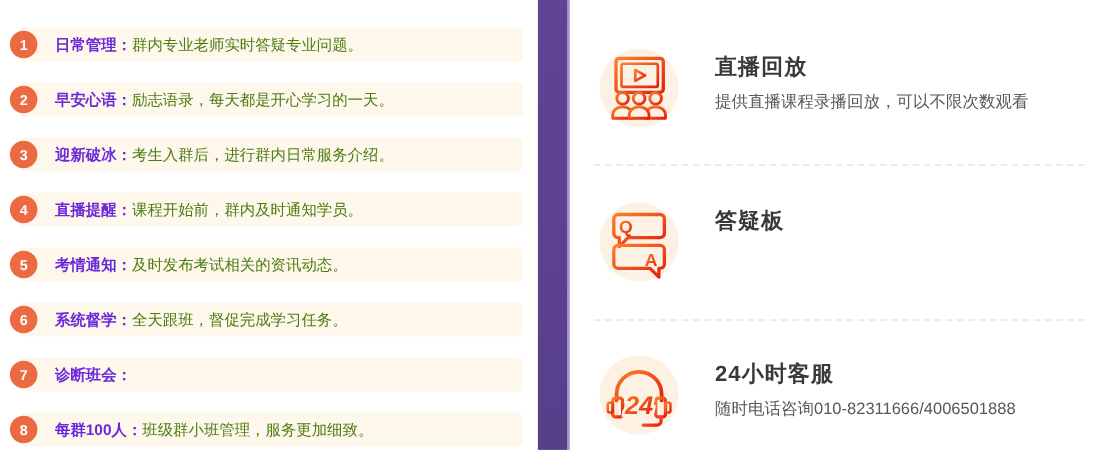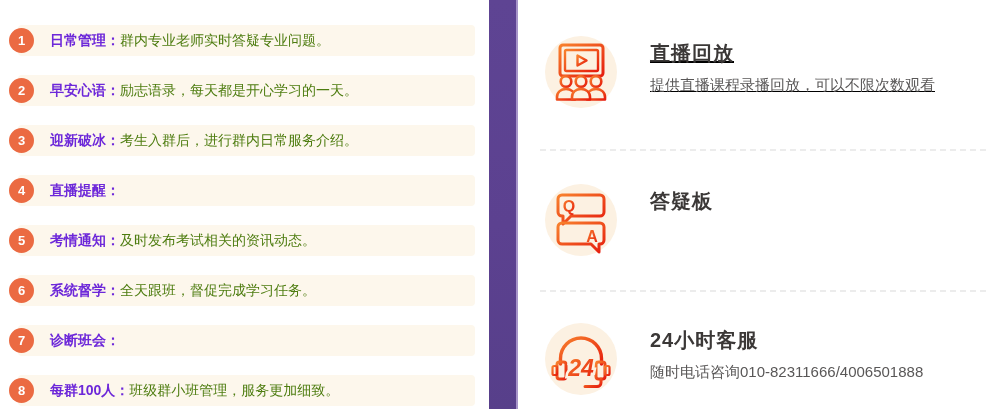--- a/index.html
+++ b/index.html
@@ -77,21 +77,21 @@
     background: #a795c9;
   }
 
   
   .feature-card {
     position: absolute;
     left: 545px;
     display: flex;
     align-items: flex-start;
   }
-  .card-1 { top: 36px; text-decoration: underline; }
+  .card-1 { top: 44px; }
   .card-2 { top: 184px; }
   .card-3 { top: 323px; }
 
   .icon-circle {
     width: 72px;
     height: 72px;
     border-radius: 50%;
     background: #fcf1e2;
     flex: 0 0 72px;
     display: flex;
@@ -157,20 +157,21 @@
         </div>
       <span class="row-label">迎新破冰：</span>
         <span class="row-desc">考生入群后，进行群内日常服务介绍。</span>
     </div>
 
     <div class="service-row">
       <div class="num-badge">
           <span>4</span>
         </div>
       <span class="row-label">直播提醒：</span>
+        <span class="row-desc">课程开始前，群内及时通知学员。</span>
     </div>
 
     <div class="service-row">
       <div class="num-badge">
           <span>5</span>
         </div>
       <span class="row-label">考情通知：</span>
         <span class="row-desc">及时发布考试相关的资讯动态。</span>
     </div>
 

